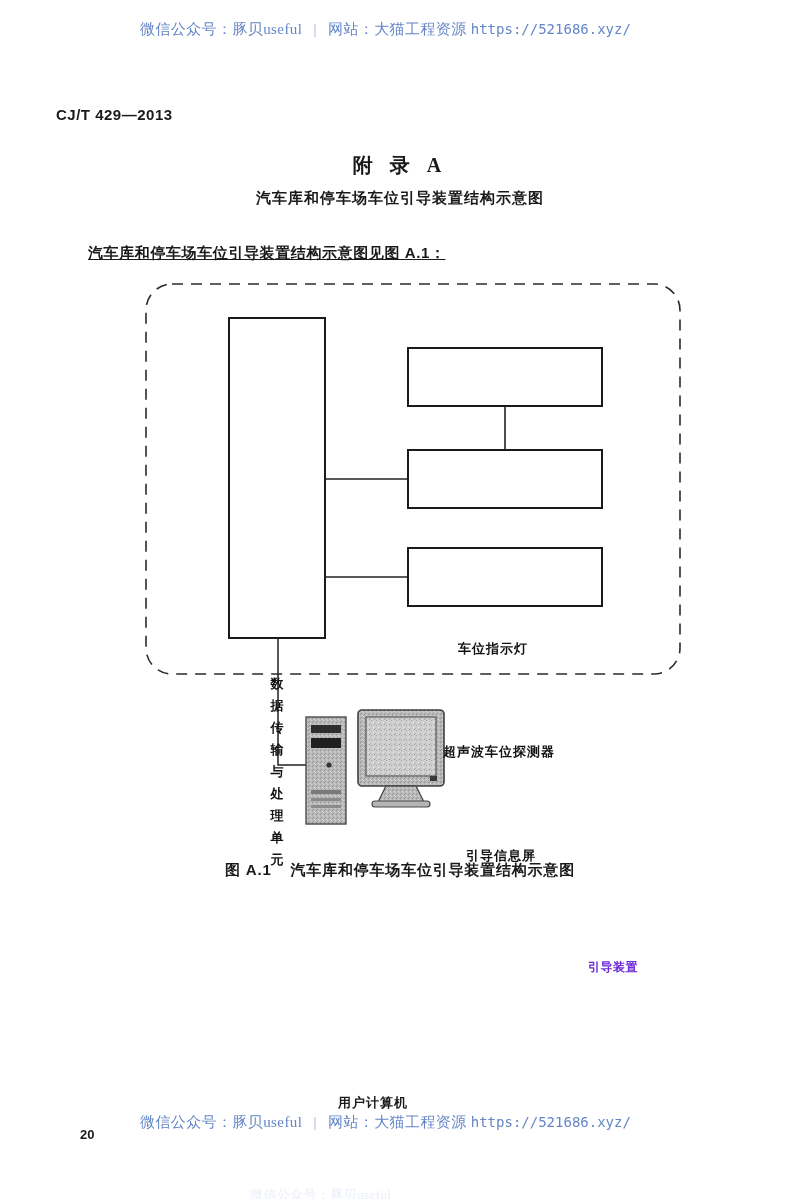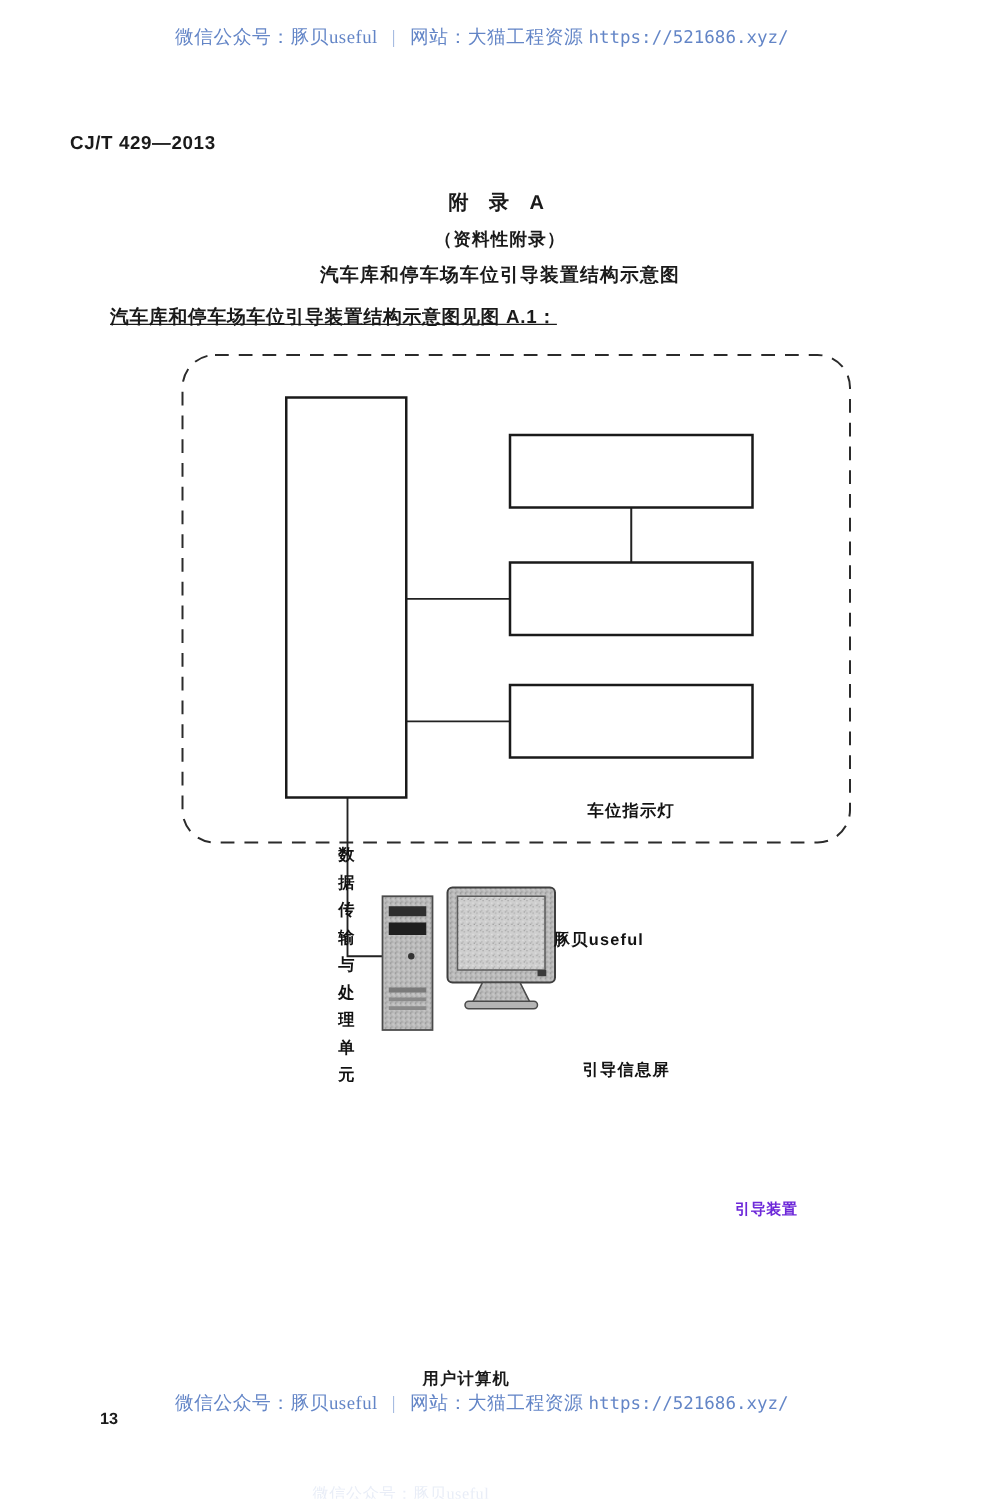--- a/index.html
+++ b/index.html
@@ -74,23 +74,23 @@
 
   
   .heading-block {
     position: absolute;
     left: 0;
     top: 152px;
     width: 800px;
     text-align: center;
   }
   #appendix-label {
-    font-family: Liberation Sans, sans-serif;
-    font-weight: bold;
-    font-size: 16px;
+    font-family: Liberation Serif, serif;
+    font-weight: bold;
+    font-size: 20px;
     letter-spacing: 6px;
     margin-bottom: 10px;
   }
   #appendix-type {
     font-family: "Liberation Sans", "DejaVu Sans", sans-serif;
     font-weight: bold;
     font-size: 14px;
     letter-spacing: 1px;
     margin-bottom: 10px;
   }
@@ -128,21 +128,21 @@
 
   .box-label {
     position: absolute;
     font-family: "Liberation Sans", "DejaVu Sans", sans-serif;
     font-weight: bold;
     font-size: 13px;
     letter-spacing: 1px;
     color: #121212;
     white-space: nowrap;
   }
-  #label-indicator-light { left: 470px; top: 370px; }
+  #label-indicator-light { left: 458px; top: 370px; }
   #label-ultrasonic-detector { left: 443px; top: 473px; }
   #label-info-screen { left: 466px; top: 577px; }
 
   #label-unit {
     position: absolute;
     left: 262px;
     top: 403px;
     width: 30px;
     font-family: "Liberation Sans", "DejaVu Sans", sans-serif;
     font-weight: bold;
@@ -197,21 +197,20 @@
     <span>微信公众号：豚贝useful</span>
     <span class="wm-sep">|</span>
     <span>网站：大猫工程资源</span>
     <span class="wm-mono">https://521686.xyz/</span>
   </div>
 
   <div id="standard-number">CJ/T 429—2013</div>
 
   <div class="heading-block">
     <div id="appendix-label">附 录 A</div>
-    <div id="appendix-type">（资料性附录）</div>
     <div id="appendix-title">汽车库和停车场车位引导装置结构示意图</div>
   </div>
 
   <div id="intro-text">汽车库和停车场车位引导装置结构示意图见图 A.1：</div>
 
   <div id="figure-area">
 
     <svg id="figure-svg" width="800" height="600" viewBox="0 0 800 600">
       <defs>
 
@@ -276,29 +275,33 @@
       <span>传</span>
       <span>输</span>
       <span>与</span>
       <span>处</span>
       <span>理</span>
       <span>单</span>
       <span>元</span>
     </div>
 
     <div class="box-label" id="label-indicator-light">车位指示灯</div>
-    <div class="box-label" id="label-ultrasonic-detector">豚贝useful</div>
+    <div class="box-label" id="label-ultrasonic-detector">超声波车位探测器</div>
     <div class="box-label" id="label-info-screen">引导信息屏</div>
 
     <div id="label-guidance-device">引导装置</div>
     <div id="label-user-computer">用户计算机</div>
   </div>
 
-
-  <div id="page-number">13</div>
+  <div id="figure-caption">
+    <span class="cap-num">图 A.1</span>
+    <span>汽车库和停车场车位引导装置结构示意图</span>
+  </div>
+
+  <div id="page-number">20</div>
 
   <div class="watermark" id="watermark-bottom">
     <span>微信公众号：豚贝useful</span>
     <span class="wm-sep">|</span>
     <span>网站：大猫工程资源</span>
     <span class="wm-mono">https://521686.xyz/</span>
   </div>
 
   <div class="watermark" id="watermark-ghost">
     <span>微信公众号：豚贝useful</span>

